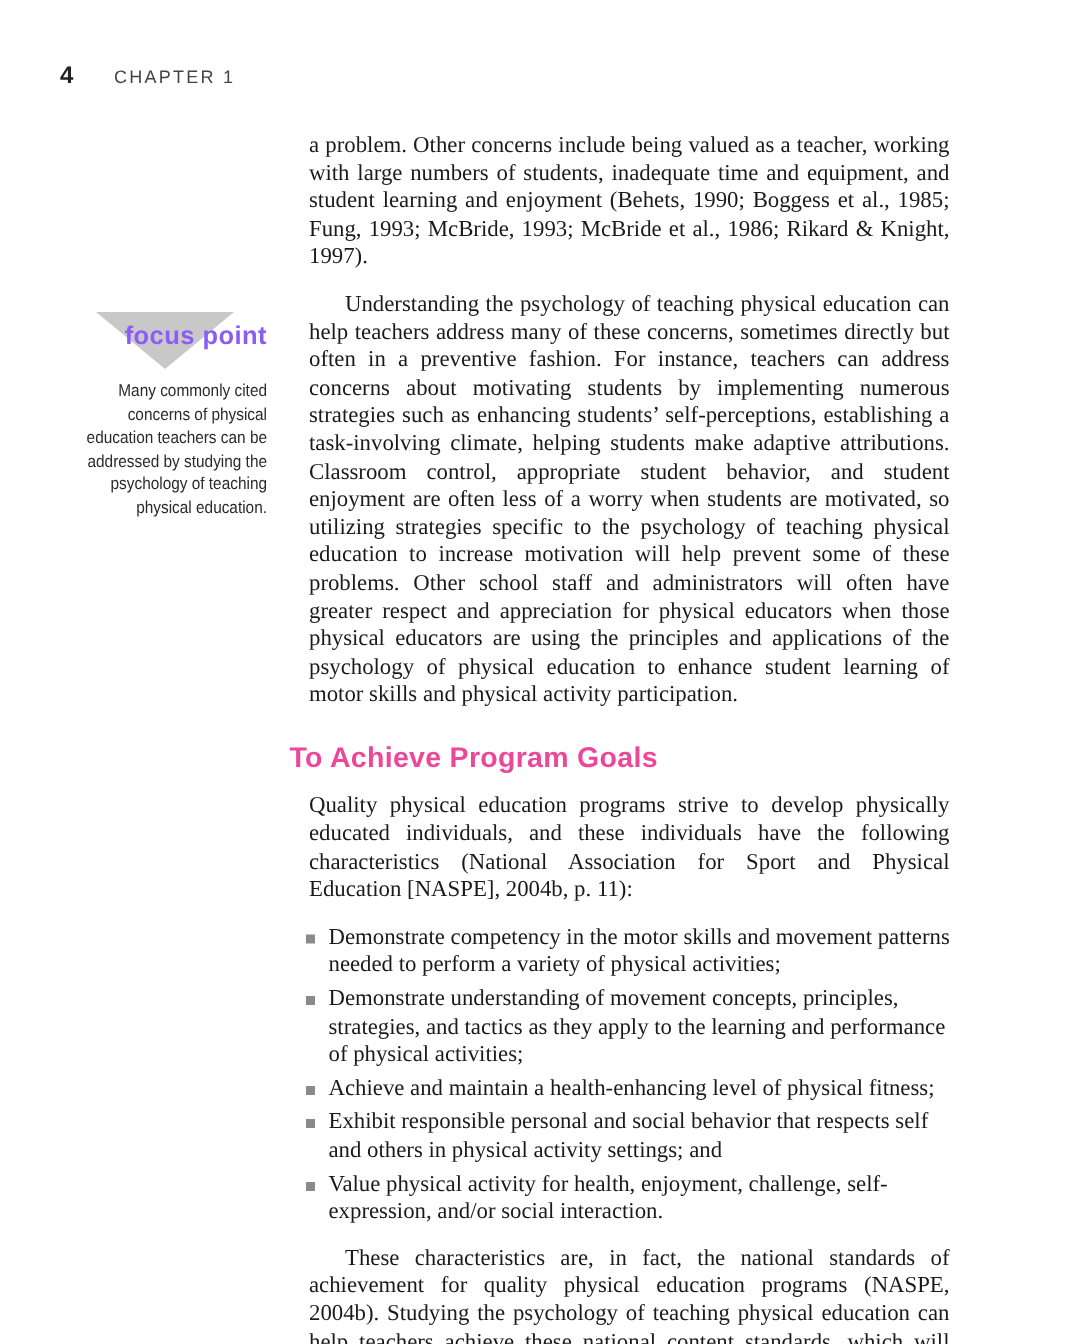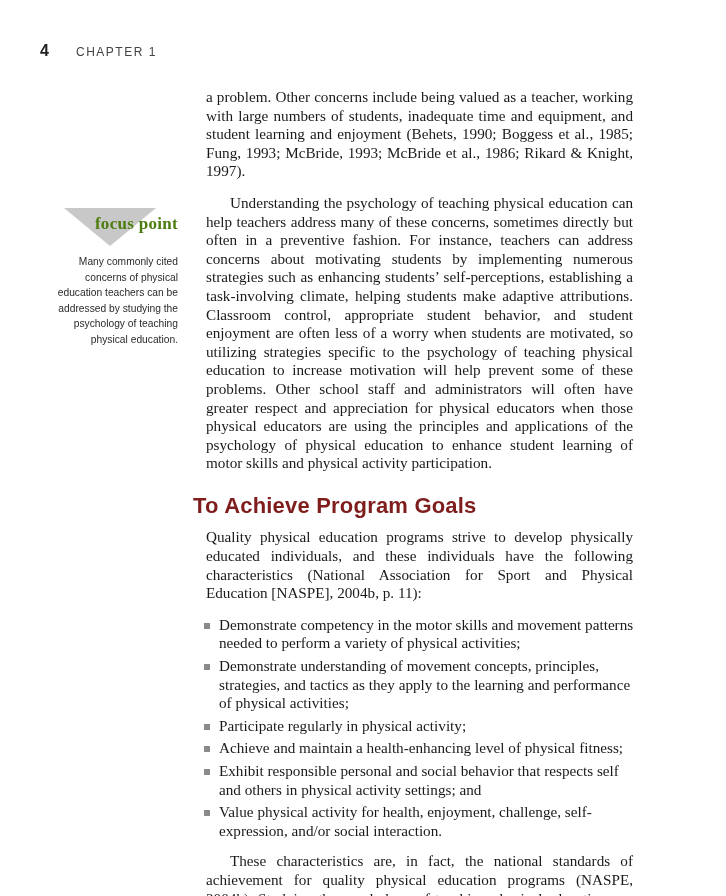--- a/index.html
+++ b/index.html
@@ -54,25 +54,25 @@
       width: 0;
       height: 0;
       border-left: 46px solid transparent;
       border-right: 46px solid transparent;
       border-top: 38px solid #c8c8c8;
     }
     .focus-title {
       position: absolute;
       right: 0;
       top: 10px;
-      font-family: Liberation Serif, serif;
+      font-family: Liberation Sans, sans-serif;
       font-weight: bold;
       font-size: 17px;
       letter-spacing: 0.3px;
-      color: #4d7c0f;
+      color: #8b5cf6;
       white-space: nowrap;
     }
     .focus-text {
       margin-top: 10px;
       font-family: "Liberation Sans", sans-serif;
       font-size: 11.4px;
       line-height: 15.6px;
       text-align: right;
       color: #2a2a2a;
       transform: scaleX(0.9);
@@ -92,23 +92,23 @@
     .main p {
       margin: 13px;
       text-align: justify;
     }
     .main p.indent {
       text-indent: 24px;
     }
     .section-heading {
       font-family: "Liberation Sans", sans-serif;
       font-weight: bold;
-      font-size: 22px;
+      font-size: 19px;
       margin: 24px 0 10px 0;
-      color: #7f1d1d;
+      color: #ec4899;
       letter-spacing: 0.2px;
     }
     ul.goals {
       list-style: none;
       margin: 8px 0 8px 0;
       padding: 0 0 0 26px;
     }
     ul.goals li {
       position: relative;
       margin-bottom: 4px;
@@ -146,20 +146,20 @@
   <p>a problem. Other concerns include being valued as a teacher, working with large numbers of students, inadequate time and equipment, and student learning and enjoyment (Behets, 1990; Boggess et al., 1985; Fung, 1993; McBride, 1993; McBride et al., 1986; Rikard &amp; Knight, 1997).</p>
   <p class="indent">Understanding the psychology of teaching physical education can help teachers address many of these concerns, sometimes directly but often in a preventive fashion. For instance, teachers can address concerns about motivating students by implementing numerous strategies such as enhancing students’ self-perceptions, establishing a task-involving climate, helping students make adaptive attributions. Classroom control, appropriate student behavior, and student enjoyment are often less of a worry when students are motivated, so utilizing strategies specific to the psychology of teaching physical education to increase motivation will help prevent some of these problems. Other school staff and administrators will often have greater respect and appreciation for physical educators when those physical educators are using the principles and applications of the psychology of physical education to enhance student learning of motor skills and physical activity participation.</p>
 
   <h2 class="section-heading">To Achieve Program Goals</h2>
 
   <p>Quality physical education programs strive to develop physically educated individuals, and these individuals have the following characteristics (National Association for Sport and Physical Education [NASPE], 2004b, p. 11):</p>
 
   <ul class="goals">
     <li><span class="bullet"></span><span>Demonstrate competency in the motor skills and movement patterns needed to perform a variety of physical activities;</span></li>
     <li><span class="bullet"></span><span>Demonstrate understanding of movement concepts, principles, strategies, and tactics as they apply to the learning and performance of physical activities;</span></li>
-    <li><span class="bullet"></span><span>Participate regularly in physical activity;</span></li>
+    <li><span class="bullet"></span></li>
     <li><span class="bullet"></span><span>Achieve and maintain a health-enhancing level of physical fitness;</span></li>
     <li><span class="bullet"></span><span>Exhibit responsible personal and social behavior that respects self and others in physical activity settings; and</span></li>
     <li><span class="bullet"></span><span>Value physical activity for health, enjoyment, challenge, self-expression, and/or social interaction.</span></li>
   </ul>
 
   <p class="indent after-list">These characteristics are, in fact, the national standards of achievement for quality physical education programs (NASPE, 2004b). Studying the psychology of teaching physical education can help teachers achieve these national content standards, which will also address their concerns for student learning. For instance, knowing the most effective ways to give reinforcement and feedback to students in physical education can directly</p>
 </main>
 
 </body></html>

